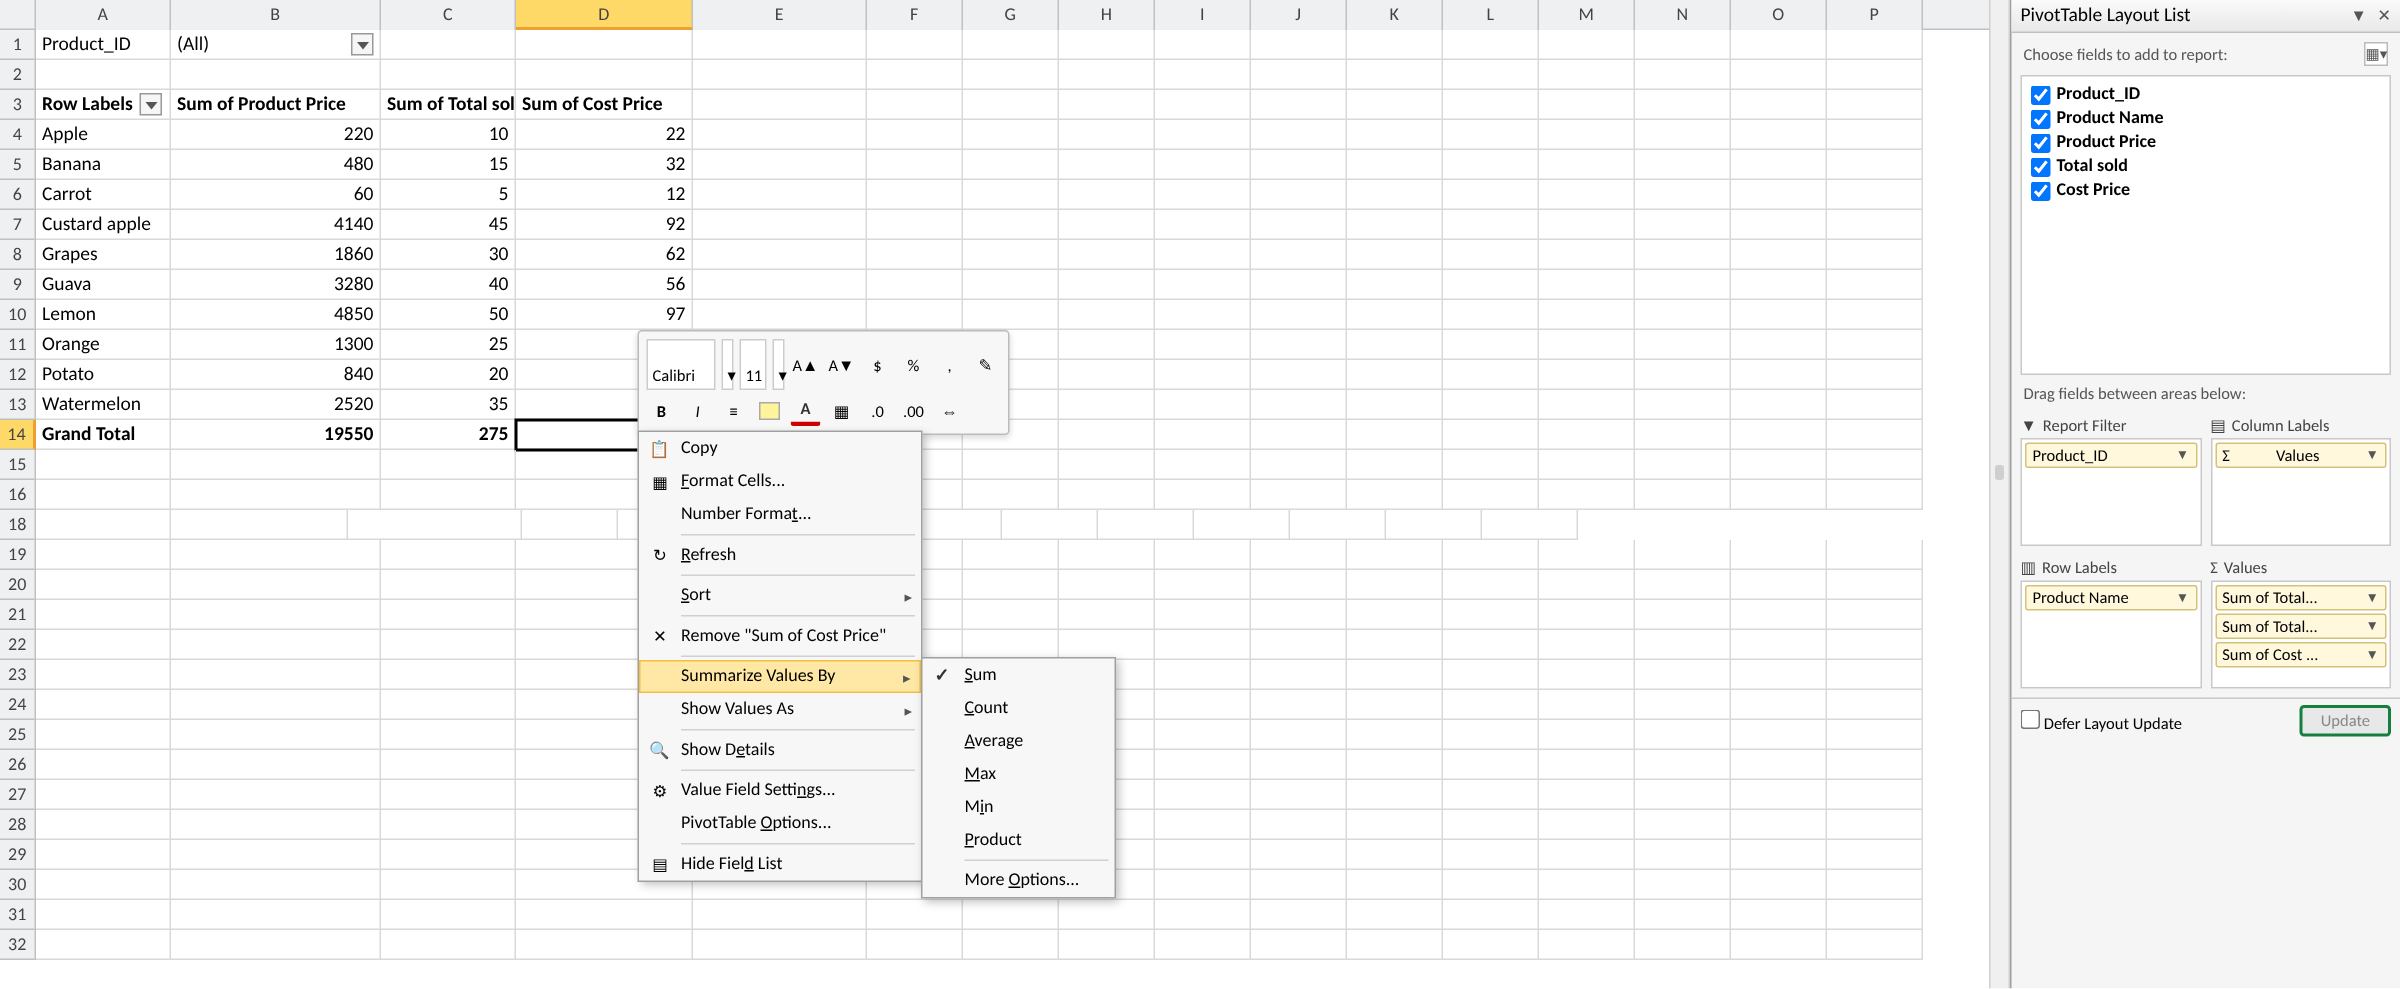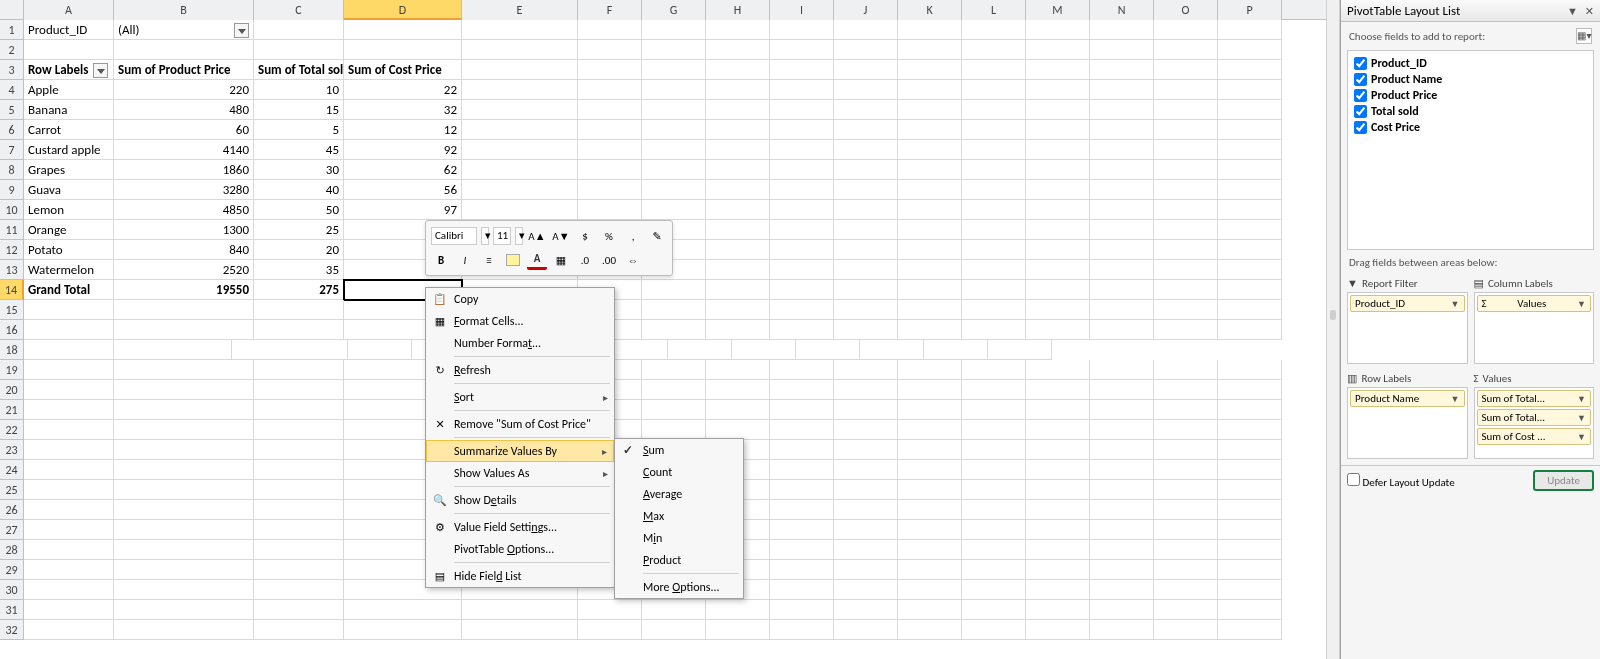--- a/index.html
+++ b/index.html
@@ -32,21 +32,21 @@
 .areas { display: grid; grid-template-columns: 1fr 1fr; gap: 6px; padding: 0 6px 6px; }
 .area { display: flex; flex-direction: column; }
 .area-label { font-size: 11px; color: #444; padding: 2px 0; display: flex; align-items: center; gap: 4px; }
 .area-box { border: 1px solid #c8c8c8; background: #fff; min-height: 72px; padding: 2px; display: flex; flex-direction: column; gap: 2px; }
 .area-pill { background: #fff8dd; border: 1px solid #d4c27a; border-radius: 2px; padding: 1px 4px; font-size: 11px; display: flex; justify-content: space-between; align-items: center; }
 .area-pill .arr { font-size: 9px; color: #555; }
 .pane-footer { border-top: 1px solid #c8c8c8; padding: 4px 6px; display: flex; justify-content: space-between; align-items: center; font-size: 11px; }
 .pane-footer button { padding: 2px 12px; font-size: 11px; background: #e8e8e8; border: 2px solid #15803d; border-radius: 3px; color: #888; }
 .mini-toolbar { position: absolute; left: 425px; top: 220px; background: #f7f7f7; border: 1px solid #bcbcbc; border-radius: 3px; box-shadow: 0 2px 4px rgba(0,0,0,.15); padding: 3px; font-size: 11px; }
 .tb-row { display: flex; align-items: center; gap: 4px; padding: 2px; }
-.tb-ctrl { border: 1px solid #ccc; background: #fff; padding: 0 3px; height: 18px; line-height: 16px; font-size: 11px; }
+.tb-ctrl { border: 1px solid #ccc; background: #fff; padding: 16px 3px; height: 18px; line-height: 16px; font-size: 11px; }
 .tb-btn { width: 20px; height: 20px; display: flex; align-items: center; justify-content: center; font-size: 11px; border-radius: 2px; }
 .font-color { border-bottom: 3px solid #c00; color: #333; font-weight: bold; }
 .fill-color { width: 14px; height: 12px; background: #fff49c; border: 1px solid #aaa; display: inline-block; }
 .ctx-menu { position: absolute; left: 425px; top: 287px; width: 190px; background: #f7f7f7; border: 1px solid #a0a0a0; box-shadow: 2px 2px 6px rgba(0,0,0,.25); font-size: 12px; }
 .ctx-item { display: flex; align-items: center; padding: 4px 8px 4px 28px; position: relative; cursor: default; }
 .ctx-item:hover, .ctx-item.hl { background: #ffe7a5; border: 1px solid #f0c040; padding: 3px 7px 3px 27px; }
 .ctx-arrow::after { content: "▸"; position: absolute; right: 6px; font-size: 10px; color: #555; }
 .ctx-sep { height: 1px; background: #d0d0d0; margin: 2px 4px 2px 28px; }
 .ctx-icon { position: absolute; left: 6px; width: 16px; height: 16px; font-size: 11px; display: flex; align-items: center; justify-content: center; }
 .sub-menu { position: absolute; left: 614px; top: 438px; width: 130px; background: #f7f7f7; border: 1px solid #a0a0a0; box-shadow: 2px 2px 6px rgba(0,0,0,.25); font-size: 12px; }

